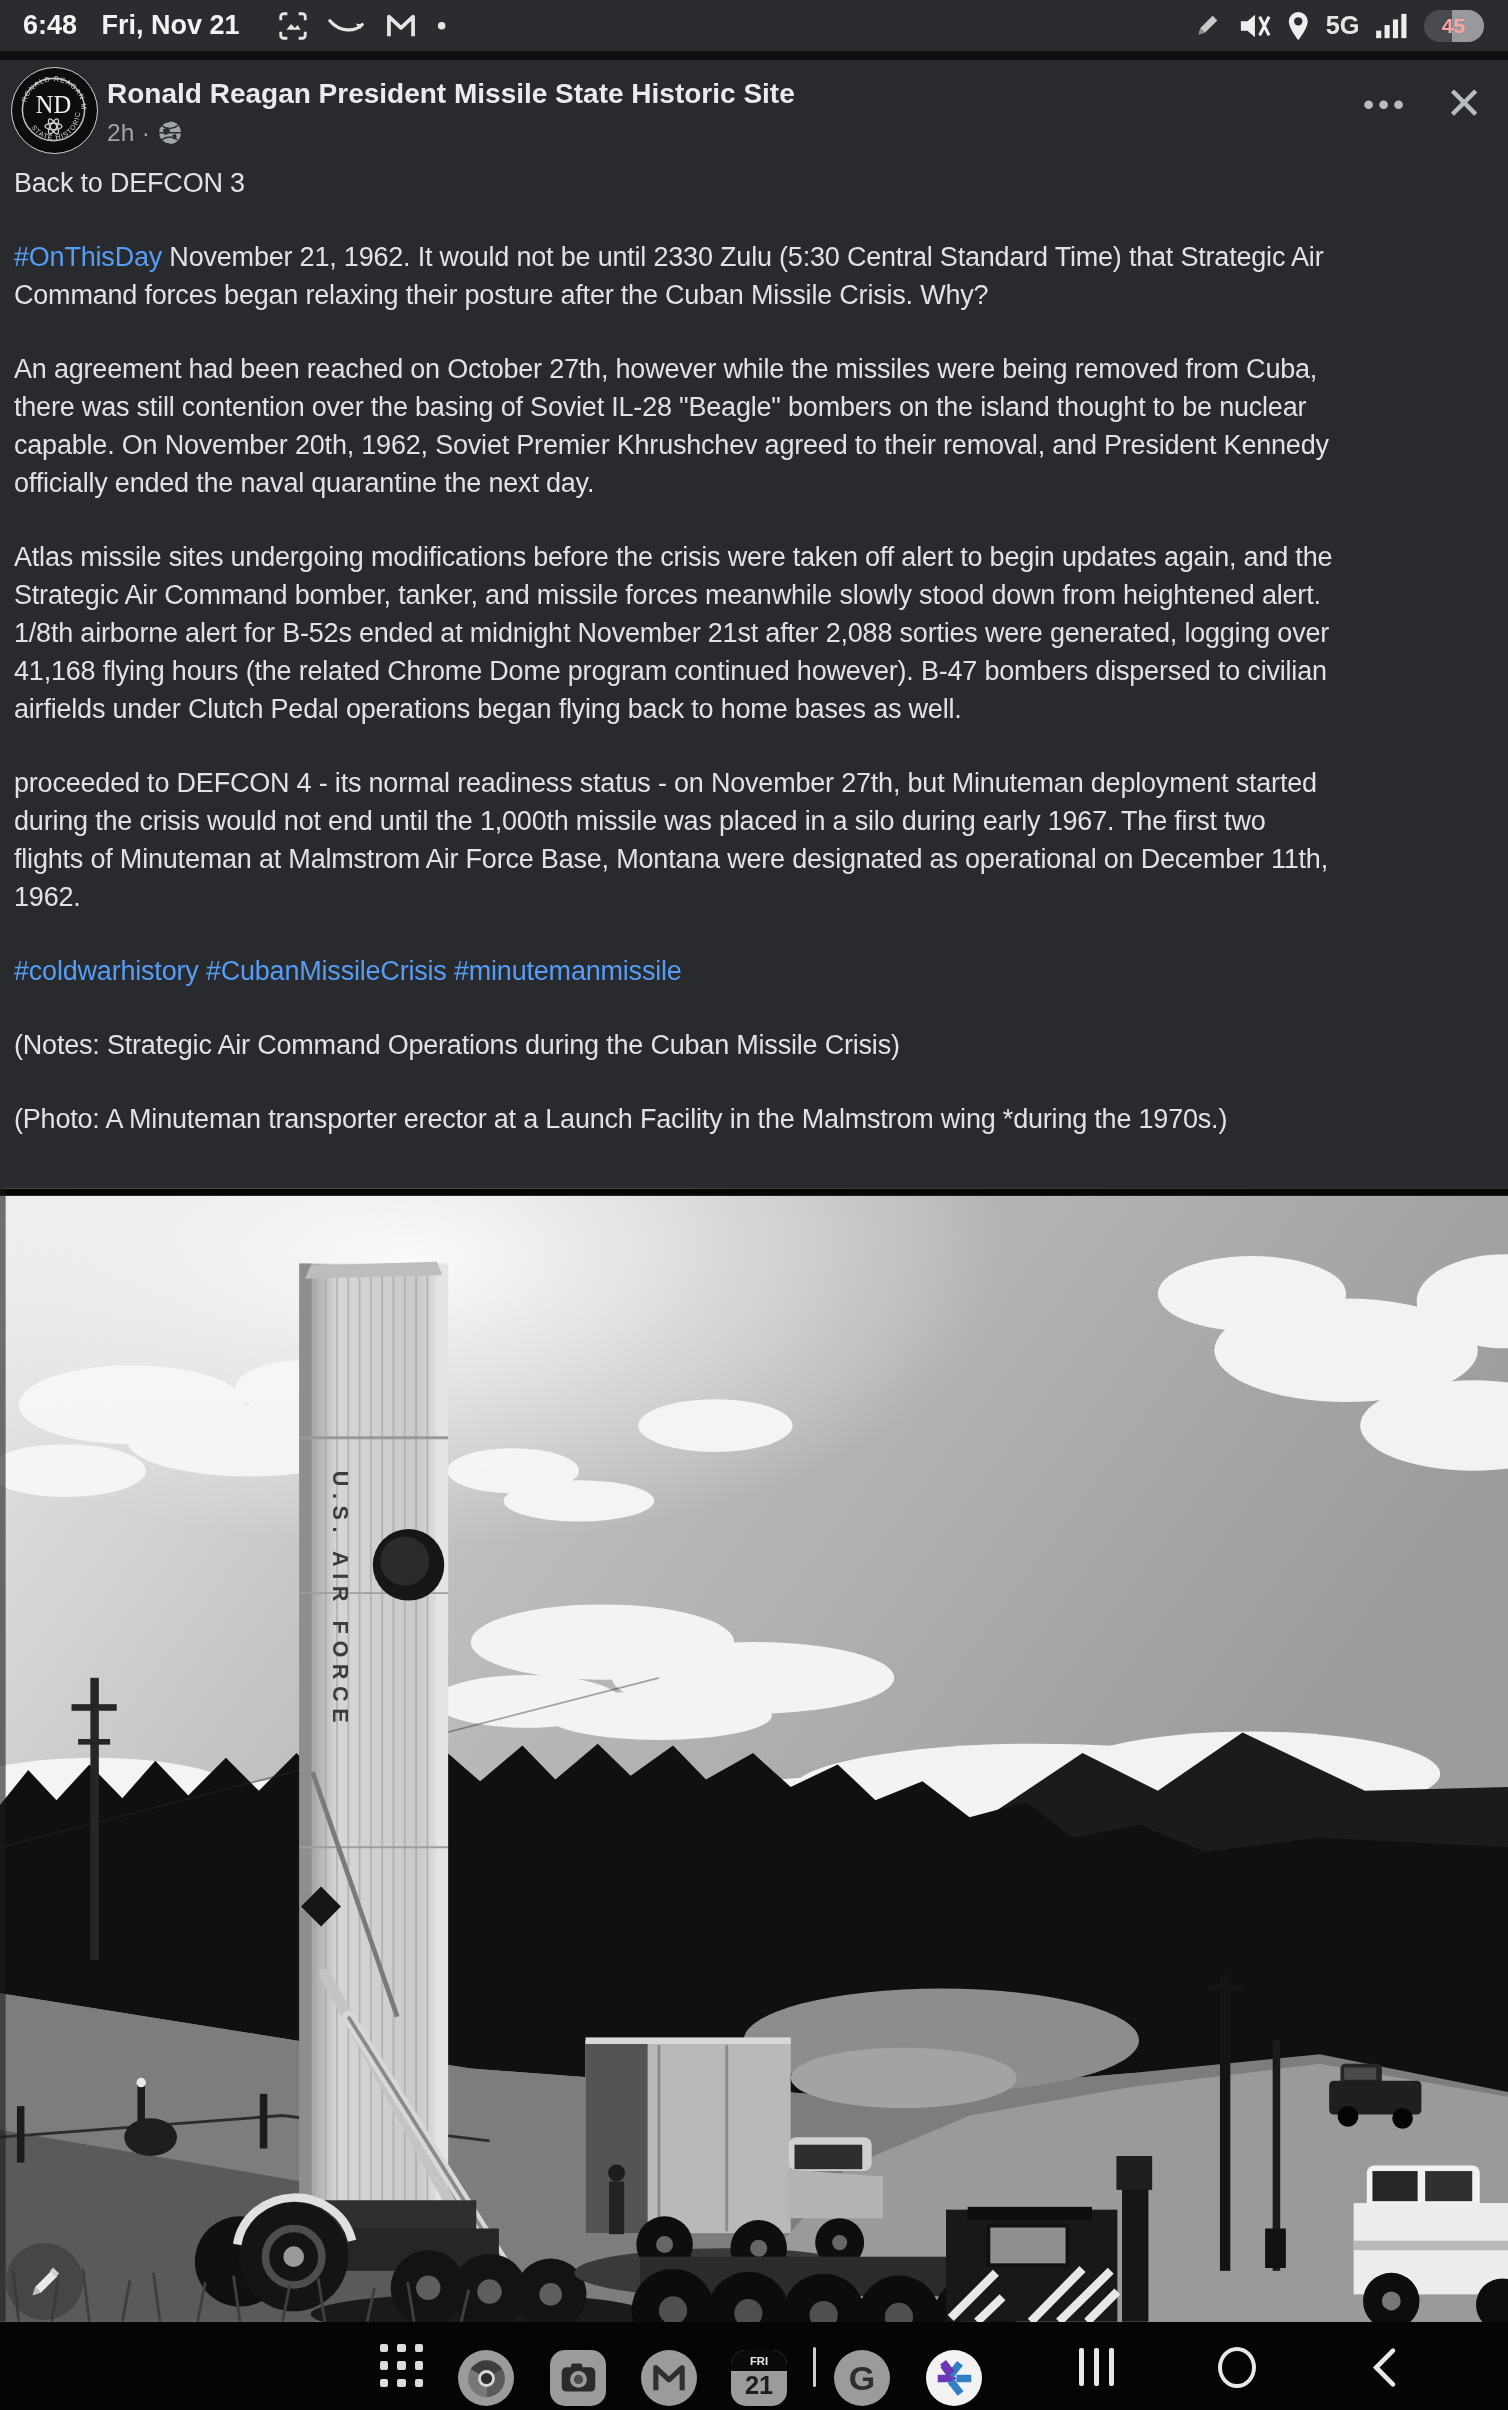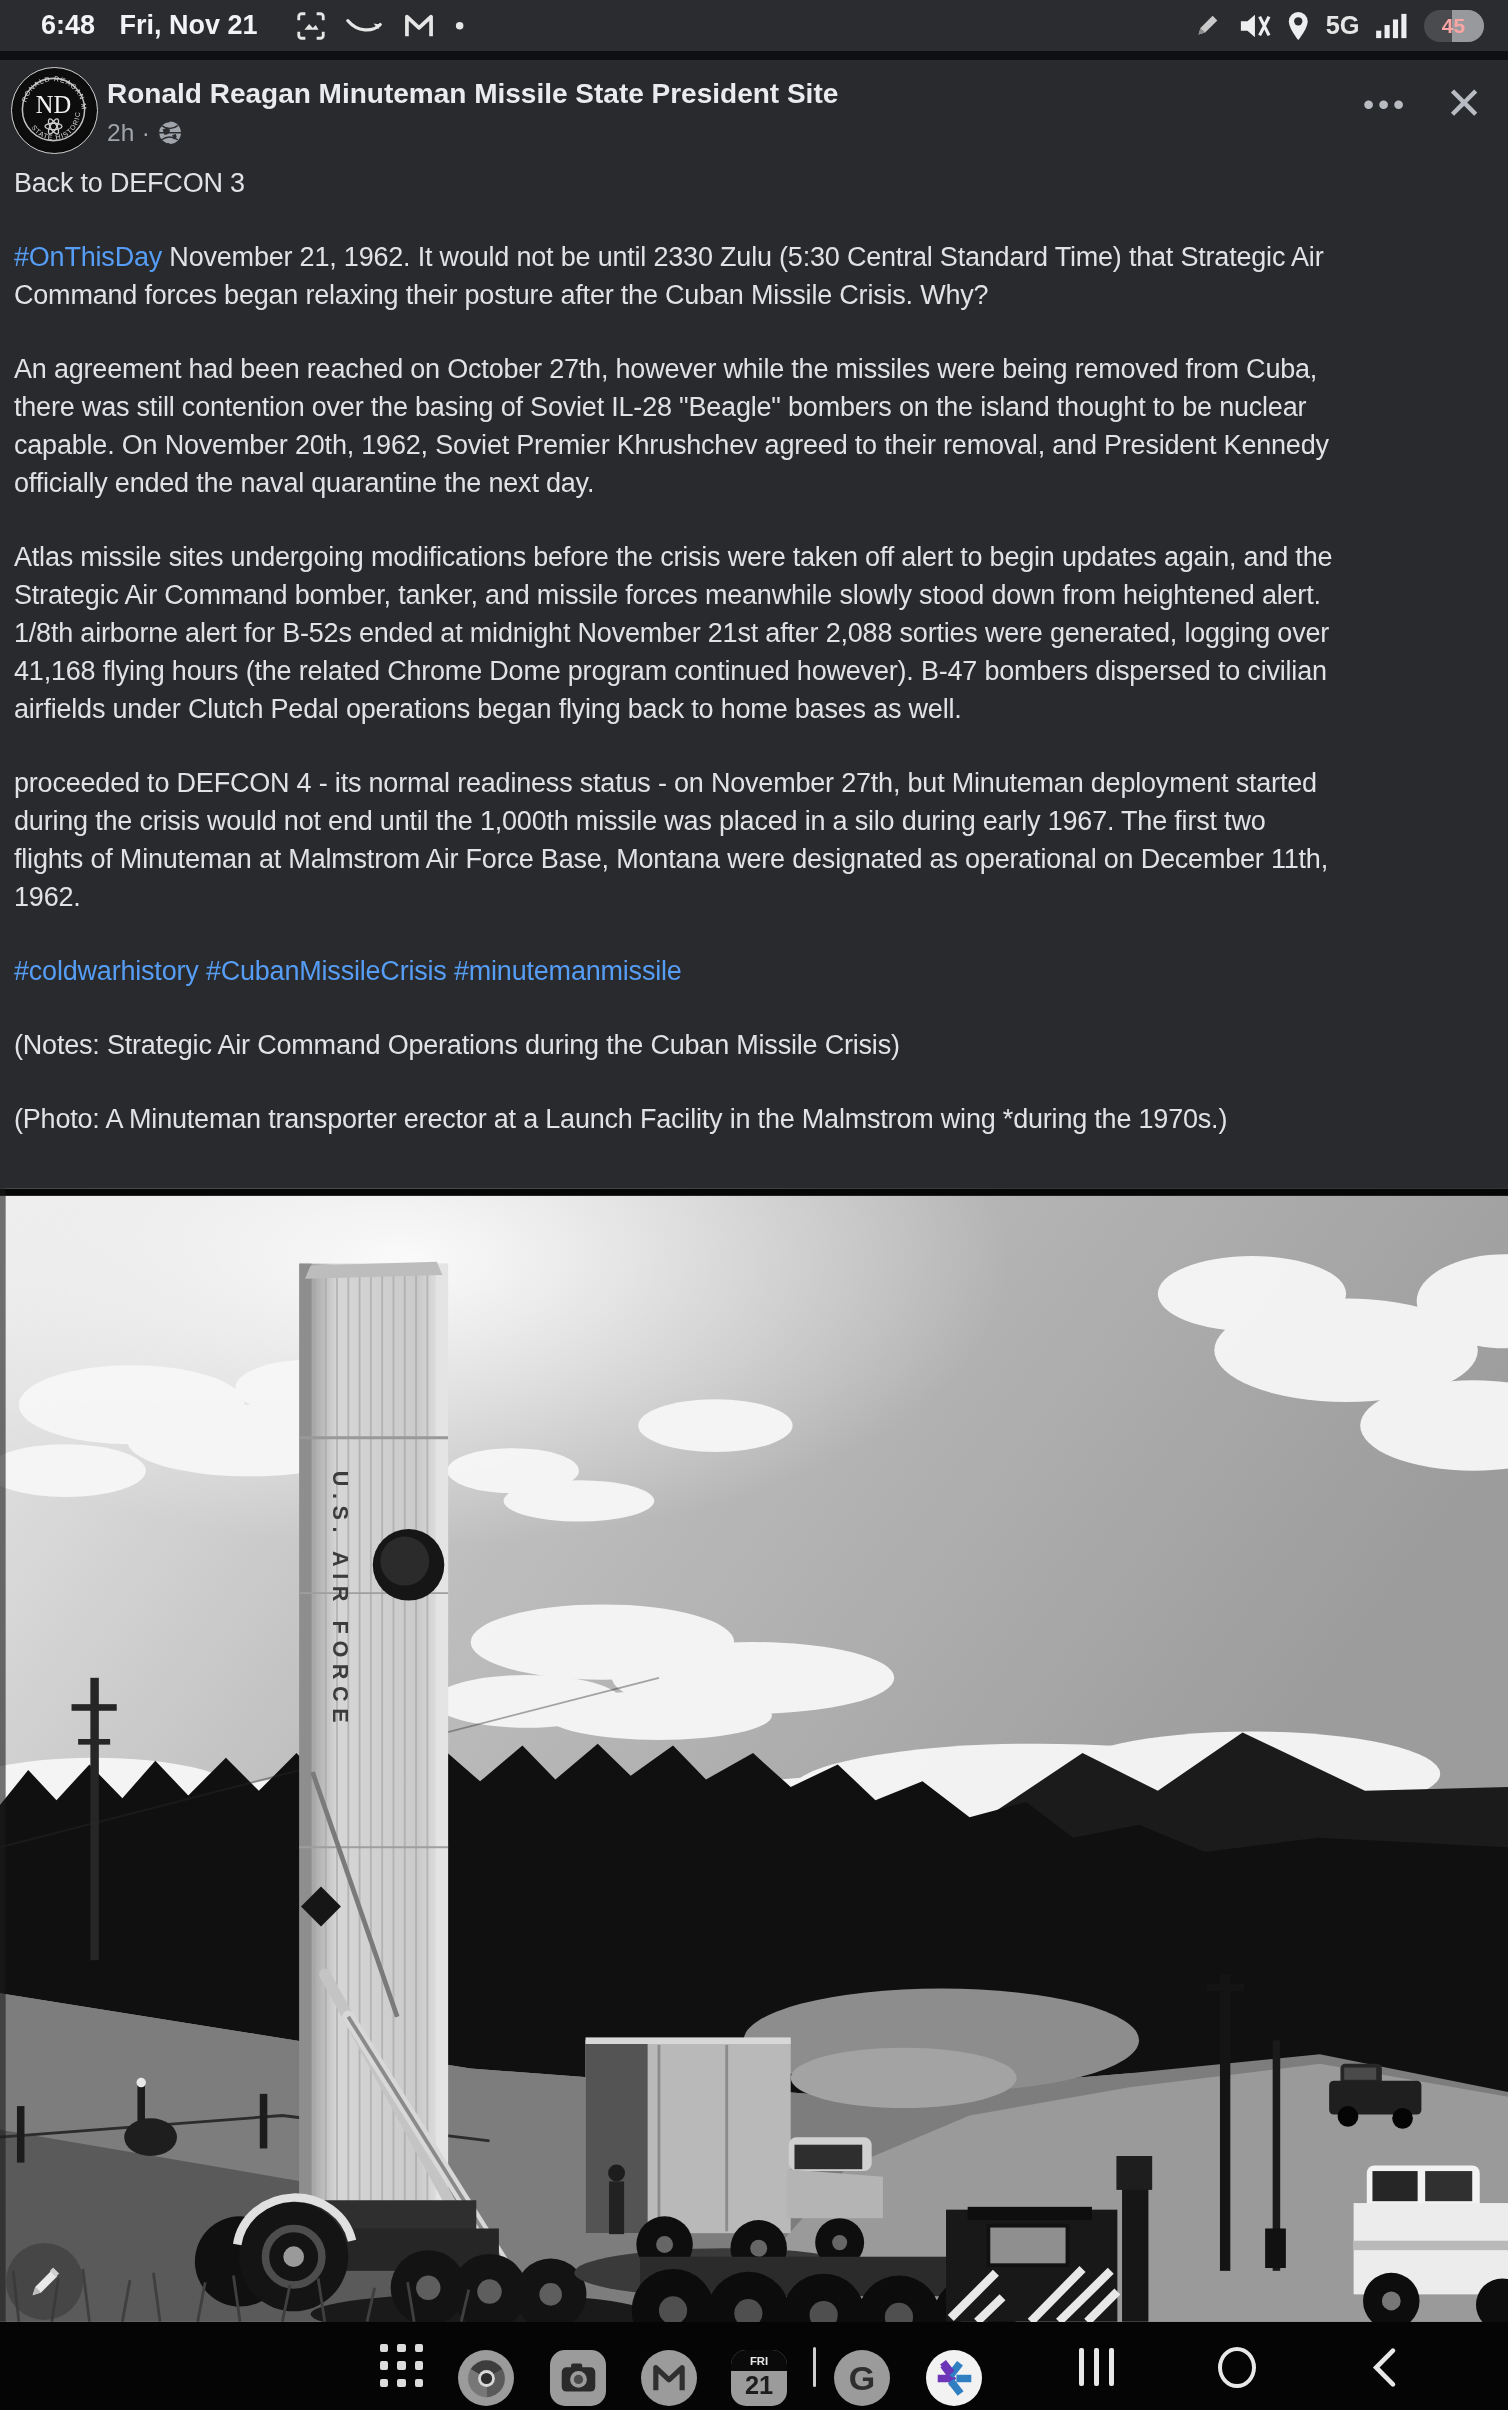--- a/index.html
+++ b/index.html
@@ -2,21 +2,21 @@
 <html style="font-size:15px"><head>
 <meta charset="utf-8">
 <style>
   html,body{margin:0;padding:0;background:#000;}
   .screen{position:relative;width:1508px;height:2411px;background:#292a2d;overflow:hidden;
           font-family:"Liberation Sans",sans-serif;color:#e3e5e8;}
 
   
   .statusbar{position:absolute;top:0;left:0;width:1508px;height:51px;background:#2b2c2f;
              display:flex;align-items:center;}
-  .sb-left{display:flex;align-items:center;gap:24.5px;padding-left:41px;}
+  .sb-left{display:flex;align-items:center;gap:24.5px;padding-left:23px;}
   .sb-time{font-size:27px;font-weight:bold;color:#f2f3f5;}
   .sb-date{font-size:27px;font-weight:bold;color:#f2f3f5;}
   .sb-icons{display:flex;align-items:center;gap:19px;margin-left:13px;}
   .sb-right{position:absolute;right:24.5px;top:0;height:51px;display:flex;align-items:center;gap:15px;}
   .sb-net{font-size:25.4px;font-weight:bold;color:#e5e5e5;}
   .battery{width:60px;height:32px;border-radius:16px;background:#4a4b4e;position:relative;overflow:hidden;
            display:flex;align-items:center;}
   .battery .fill{position:absolute;right:0;top:0;bottom:0;width:52%;background:#98999c;}
   .battery .num{position:relative;z-index:2;font-size:21px;font-weight:bold;color:#fca5a5;width:100%;text-align:center;}
   .sb-divider{position:absolute;top:51px;left:0;width:1508px;height:8.5px;background:#0f1012;}
@@ -141,21 +141,21 @@
         <text font-size="7.4" fill="#d8d8d8" letter-spacing="1"><textPath href="#arcTop" startOffset="8%">RONALD REAGAN MINUTEMAN</textPath></text>
         <text font-size="7.4" fill="#d8d8d8" letter-spacing="1"><textPath href="#arcBot" startOffset="18%">STATE HISTORIC SITE</textPath></text>
         <text x="44" y="48" text-anchor="middle" font-size="26" fill="#f2f2f2" font-family="Liberation Serif, serif">ND</text>
         <g stroke="#cfcfcf" stroke-width="1.4" fill="none">
           <ellipse cx="44" cy="62" rx="9" ry="3.4"></ellipse>
           <ellipse cx="44" cy="62" rx="9" ry="3.4" transform="rotate(60 44 62)"></ellipse>
           <ellipse cx="44" cy="62" rx="9" ry="3.4" transform="rotate(-60 44 62)"></ellipse>
         </g>
       </svg>
     </div>
-    <div class="page-name">Ronald Reagan Minuteman Missile State President Site</div>
+    <div class="page-name">Ronald Reagan President Missile State Historic Site</div>
     <div class="post-meta">
       <span>2h</span>
       <span>·</span>
       <svg width="25.4" height="25.4" viewBox="0 0 27 27">
         <circle cx="13.5" cy="13.5" r="12" fill="#a0a4ab"></circle>
         <path d="M13.5,1.5 a12,12 0 0 0 0,24 M1.5,13.5 h24 M5,6 c5,4 12,4 17,0 M5,21 c5,-4 12,-4 17,0" stroke="#2b2c2f" stroke-width="1.6" fill="none"></path>
         <path d="M6,10 l5,-2 3,3 -2,4 -4,1 z" fill="#2b2c2f"></path>
           <path d="M16,16 l4,-1 1,3 -3,3 z" fill="#2b2c2f"></path>
       </svg>
     </div>

